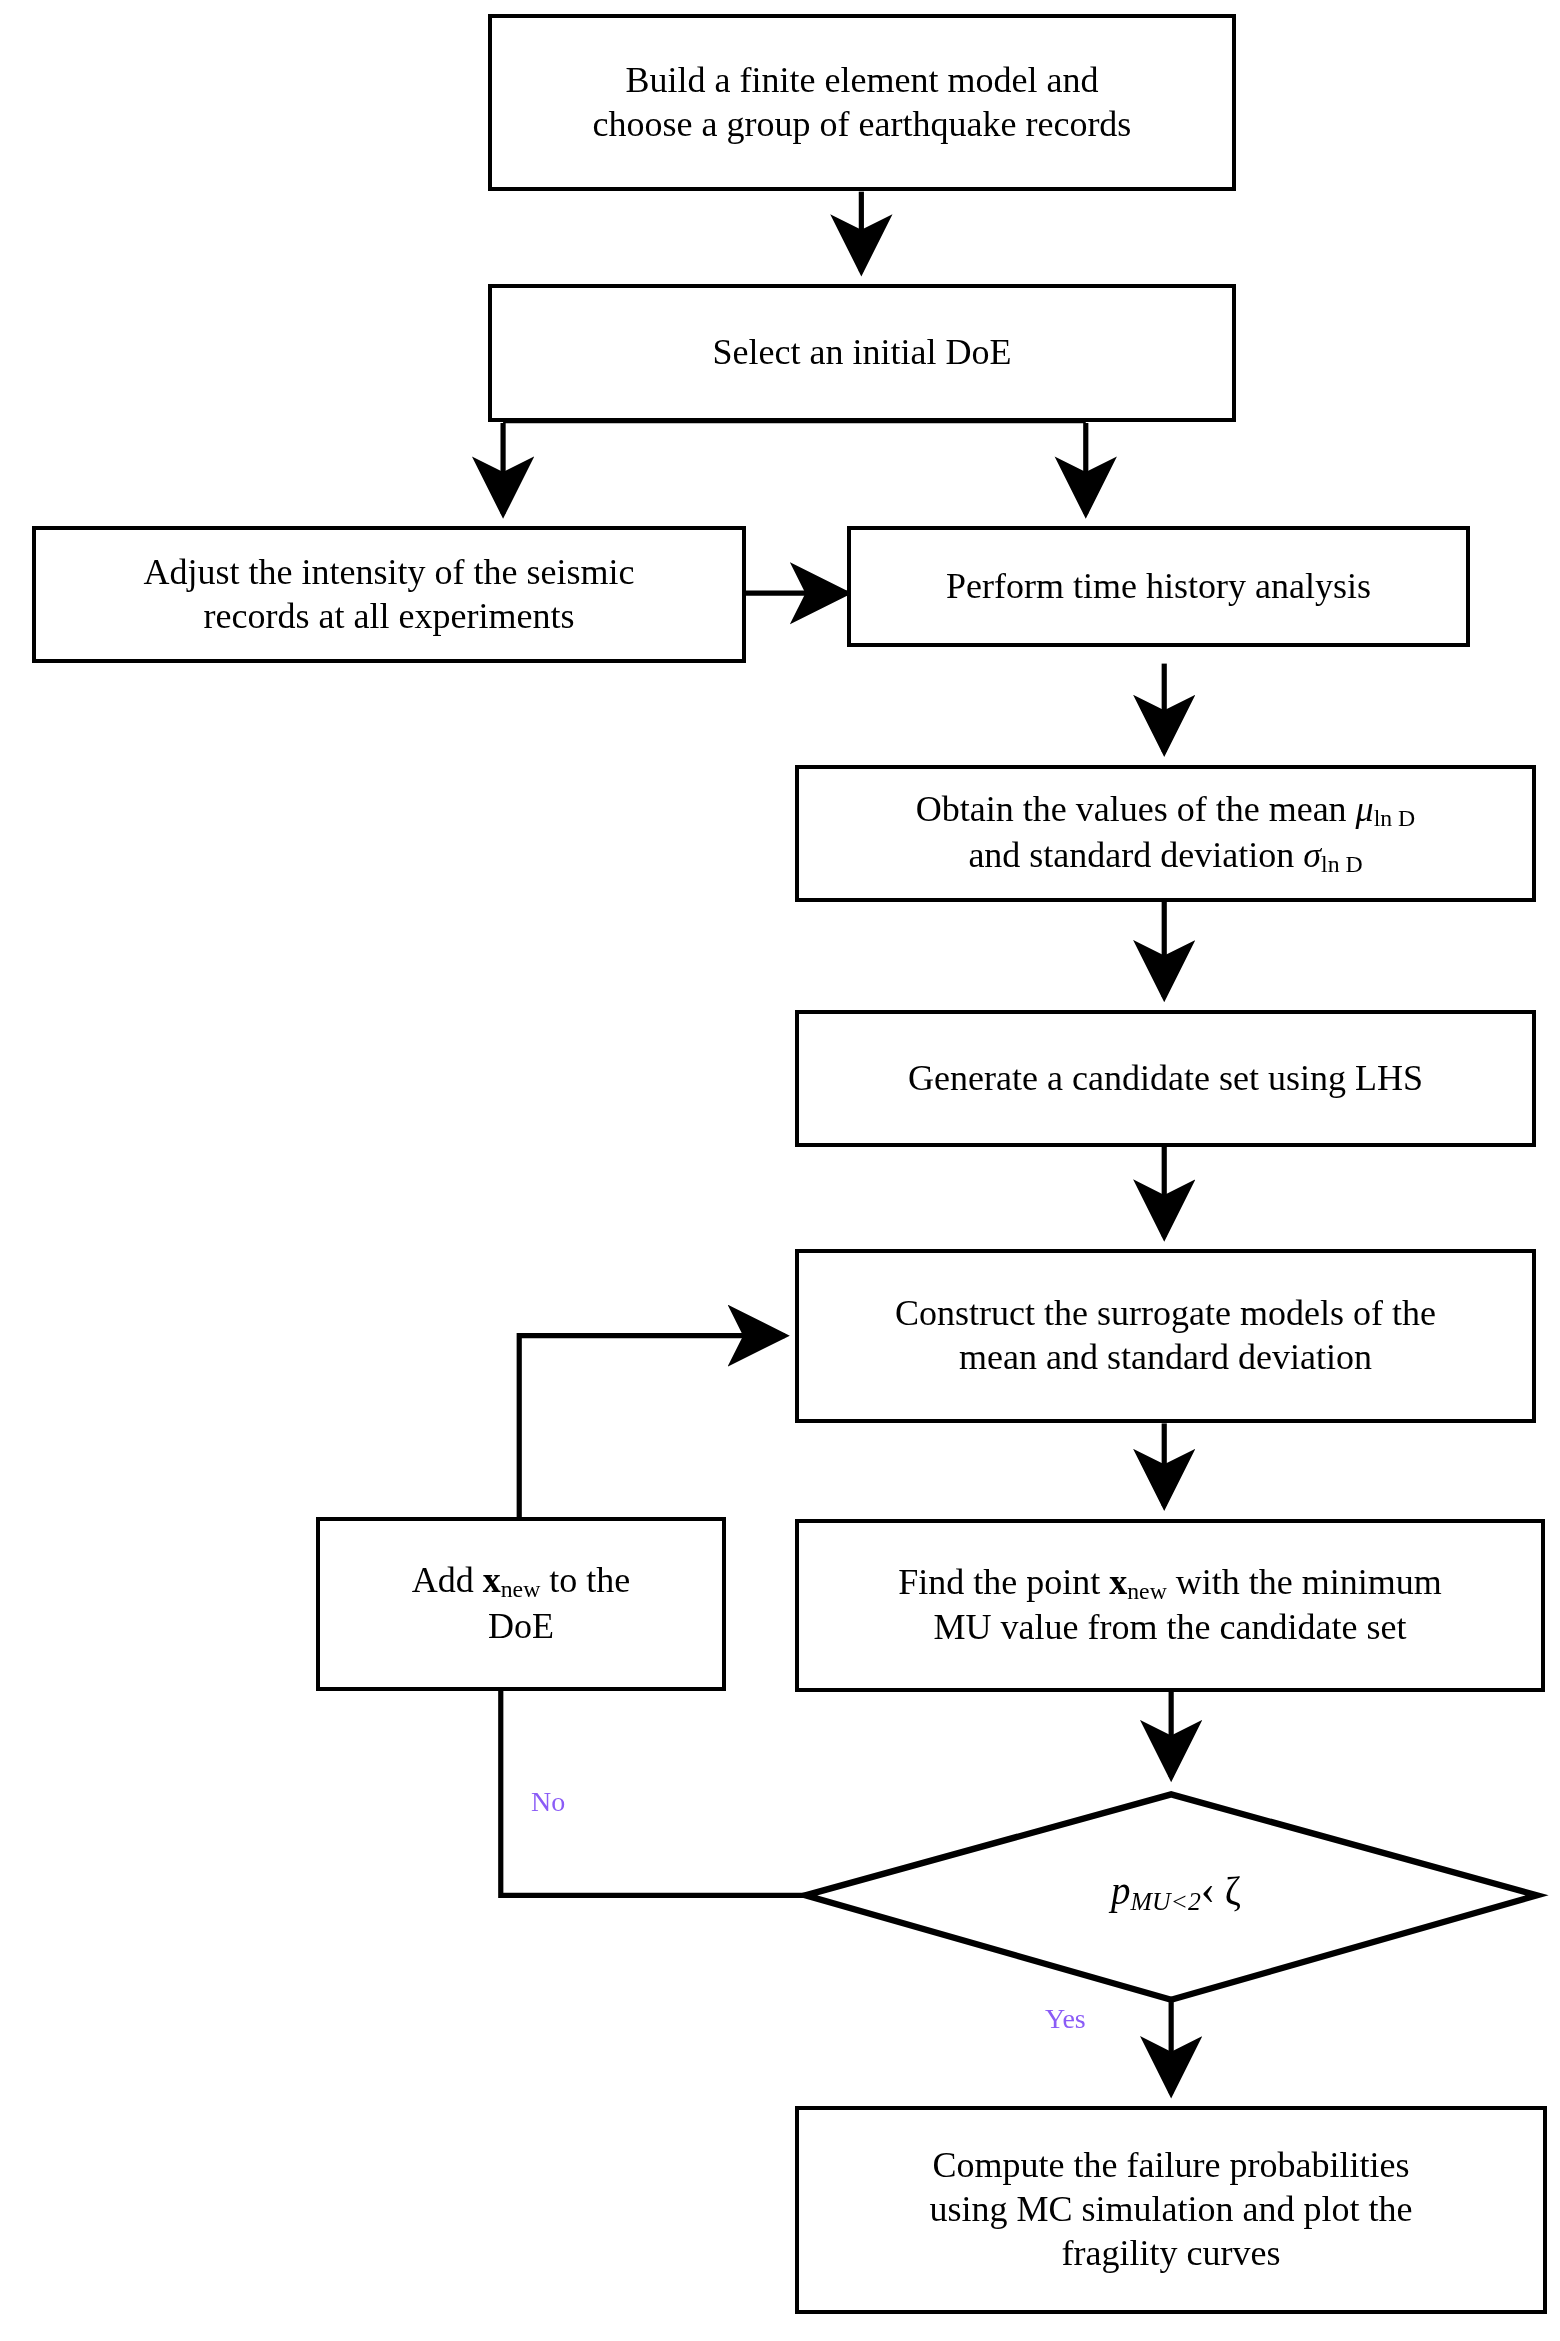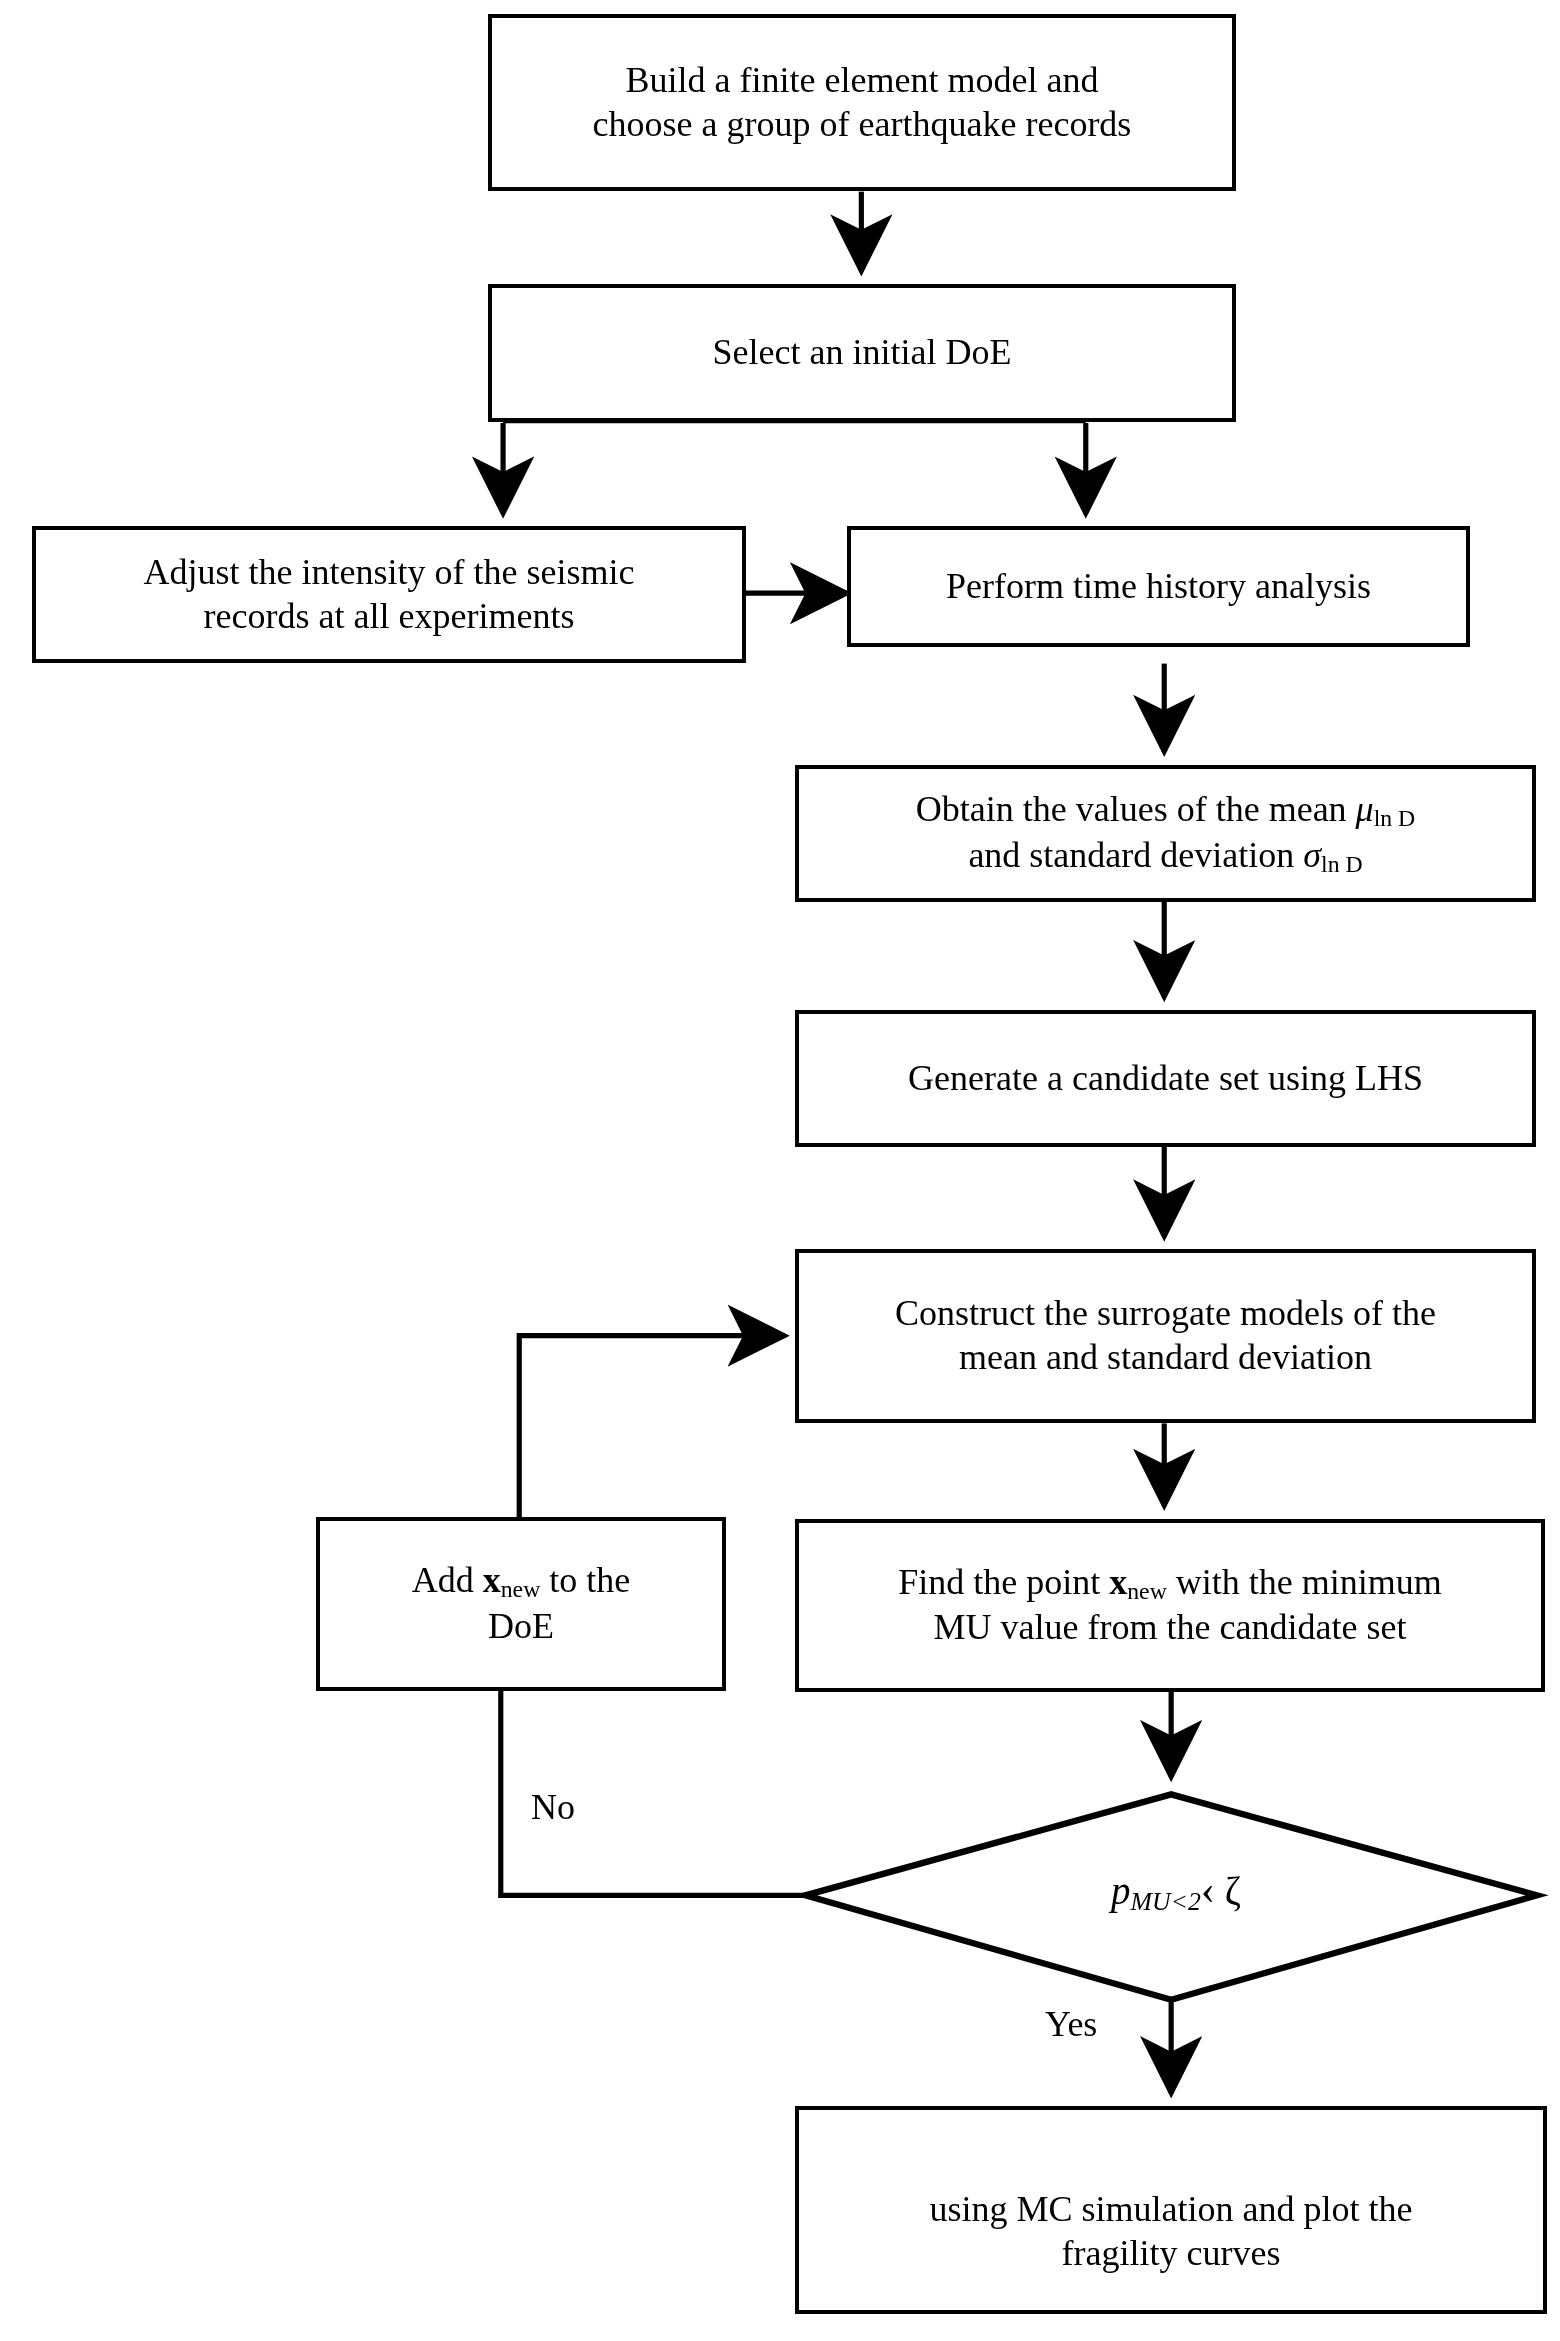--- a/index.html
+++ b/index.html
@@ -3,21 +3,21 @@
 <meta charset="utf-8">
 <style>
   html,body{margin:0;padding:0;background:#ffffff;}
   #page{position:relative;width:1560px;height:2342px;background:#ffffff;
         font-family:"Liberation Serif","DejaVu Serif",serif;overflow:hidden;}
   .node{position:absolute;box-sizing:border-box;border:4px solid #000;background:#fff;
         display:flex;align-items:center;justify-content:center;text-align:center;
         line-height:1.22;color:#000;}
   .node .txt{display:block;padding:0 8px;font-size:36px;}
   .flowsvg{position:absolute;left:0;top:0;width:1560px;height:2342px;pointer-events:none;}
-  .edge-label{position:absolute;font-size:36px;color:#000000;white-space:nowrap;}
+  .edge-label{position:absolute;font-size:28px;color:#8b5cf6;white-space:nowrap;}
   .diamond-label{position:absolute;font-size:39px;color:#000;white-space:nowrap;
                  font-style:italic;margin-left:26px;}
   sub{font-size:0.66em;vertical-align:-0.22em;}
   .bold-x{font-weight:bold;font-style:normal;}
   .ital{font-style:italic;}
   .upr{font-style:normal;}
 </style>
 </head>
 <body>
 
@@ -112,21 +112,21 @@
       <span>MU value from the candidate set</span>
     </span>
   </div>
 
   <div class="diamond-label" style="left:1085px;top:1865px;">
     <span class="ital">p</span><sub class="ital">MU&lt;2</sub><span class="upr" style="font-size:1.1em;">‹</span>&nbsp;<span class="upr">ζ</span>
   </div>
 
   <div class="node" style="left:795px;top:2106px;width:752px;height:208px;">
     <span class="txt">
-      <br>
+      <span>Compute the failure probabilities</span><br>
       <span>using MC simulation and plot the</span><br>
       <span>fragility curves</span>
     </span>
   </div>
 
   <div class="edge-label" style="left:531px;top:1786px;">No</div>
 
   <div class="edge-label" style="left:1045px;top:2003px;">Yes</div>
 
 </div>

